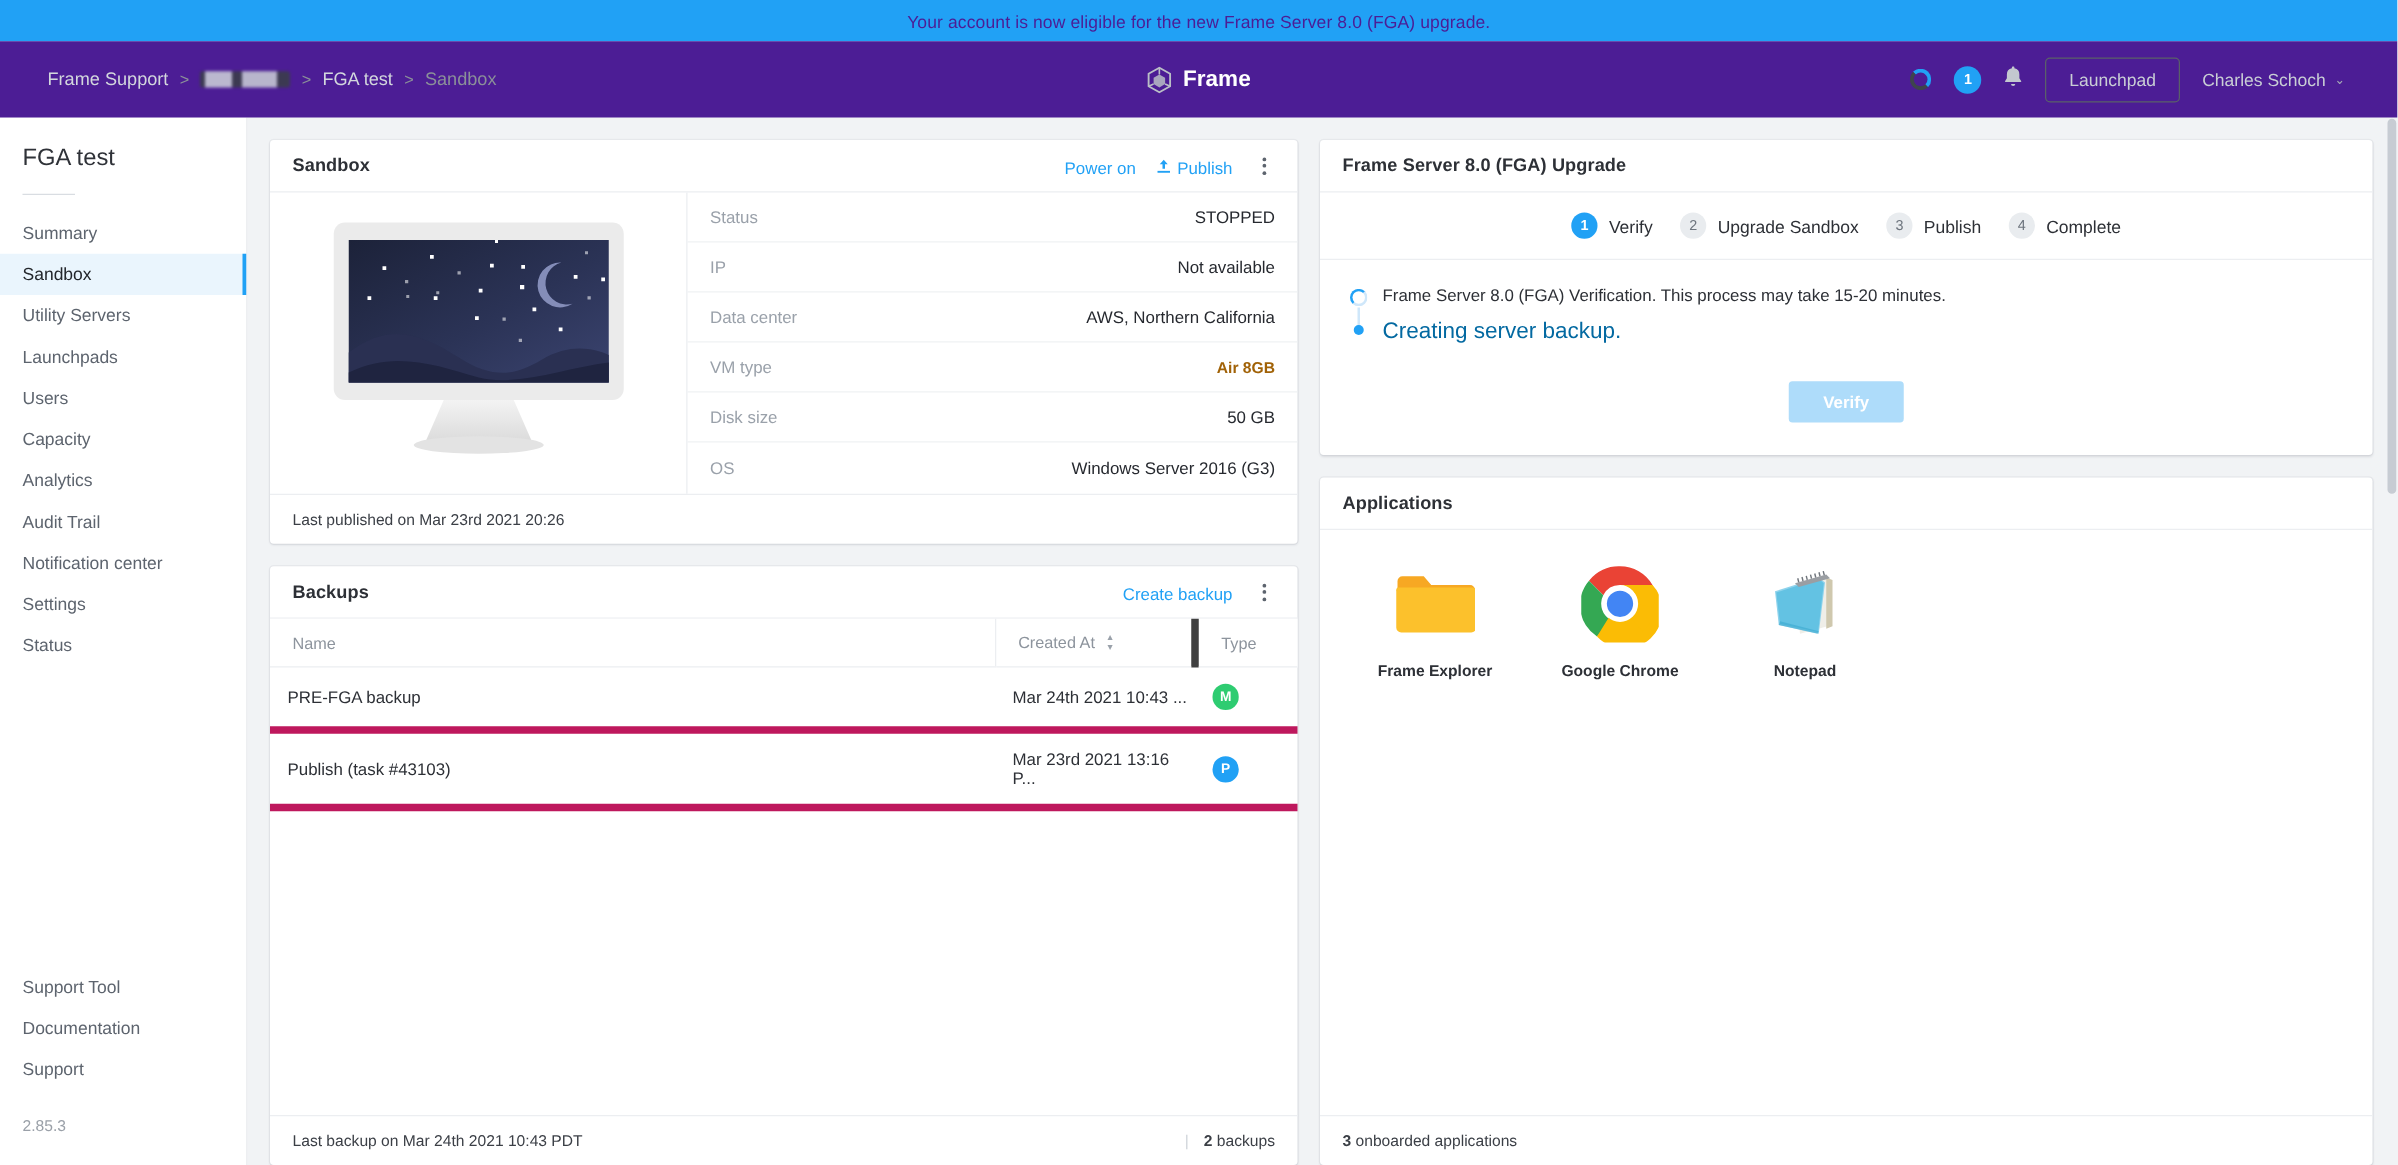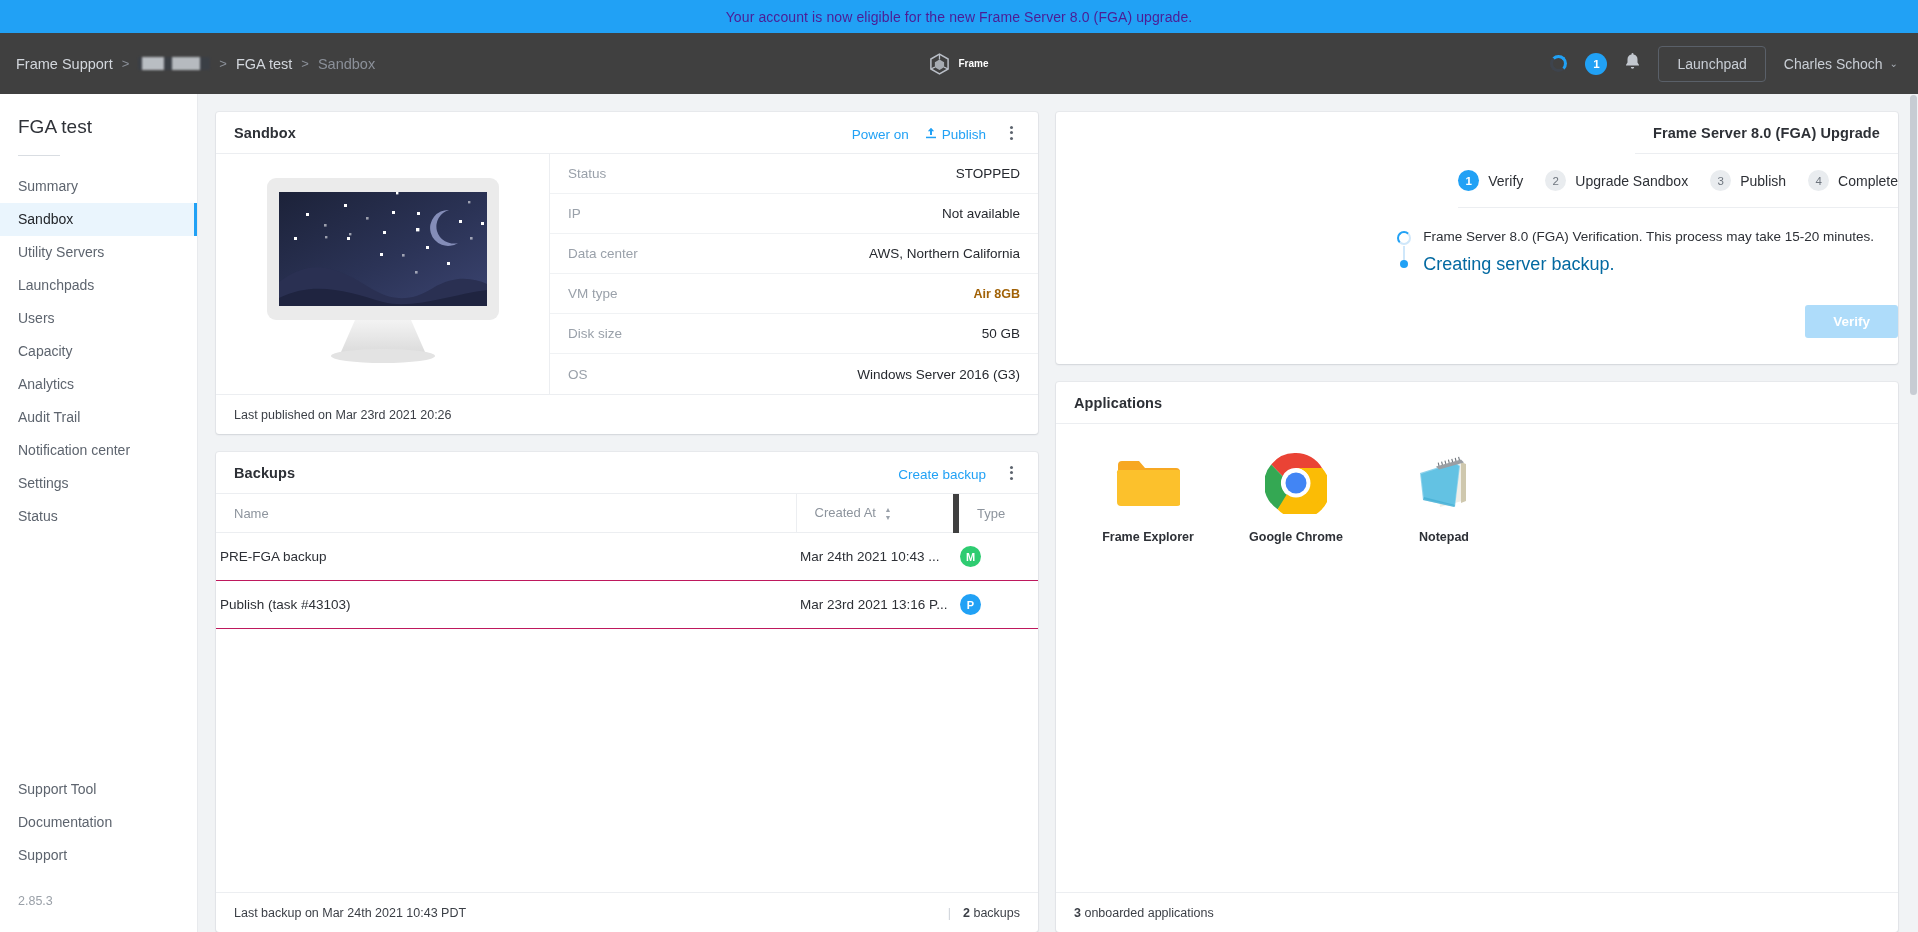--- a/index.html
+++ b/index.html
@@ -13,37 +13,37 @@
 
   
   .banner {
     height: 33px; background: #21a1f5; color: #4c1d95;
     display: flex; align-items: center; justify-content: center;
     font-size: 14px; letter-spacing: .1px; flex: 0 0 33px;
   }
 
   
   .header {
-    height: 61px; flex: 0 0 61px; background: #404040; position: relative;
-    display: flex; align-items: center; padding: 0 16px;
+    height: 61px; flex: 0 0 61px; background: #4c1d95; position: relative;
+    display: flex; align-items: center; padding: 0 38px;
   }
   .breadcrumb { display: flex; align-items: center; gap: 9px; font-size: 14.5px; }
   .crumb { color: #d3d7dd; }
   .crumb.current { color: #8b9099; }
   .crumb-sep { color: #8b9099; font-size: 13px; }
   .crumb-redacted {
     display: inline-block; height: 13px; width: 72px; border-radius: 2px;
     background:
       linear-gradient(90deg,#3a3f47 0 4px,#cfd4da 4px 26px,#3a3f47 26px 34px,#cbd0d6 34px 62px,#3a3f47 62px 100%);
     filter: blur(1.1px); opacity: .85;
   }
   .brand {
     position: absolute; left: 50%; transform: translateX(-50%);
     display: flex; align-items: center; gap: 9px;
-    color: #ffffff; font-size: 10px; font-weight: bold;
+    color: #ffffff; font-size: 18px; font-weight: bold;
   }
   .brand svg { display: block; }
   .header-right {
     margin-left: auto; display: flex; align-items: center; gap: 18px;
   }
   .hdr-ring {
     width: 17px; height: 17px; border-radius: 50%;
     border: 3.5px solid #3e444d; border-top-color: #21a1f5; border-right-color:#21a1f5;
   }
   .count-badge {
@@ -143,22 +143,22 @@
 
   
   .bk-card { flex: 1; min-height: 0; }
   .bk-table { width: 100%; border-collapse: collapse; table-layout: fixed; }
   .bk-table th {
     text-align: left; font-weight: normal; color: #8d949d; font-size: 13px;
     padding: 11px 0 11px 18px; border-bottom: 1px solid #eceef1;
     background: #fff;
   }
   .bk-table td {
-    padding: 13px 0 13px 4px; font-size: 13.5px; color: #2d3036;
-    border-bottom: 1px solid #be185d;
+    padding: 13px 0 13px 14px; font-size: 13.5px; color: #2d3036;
+    border-bottom: 6px solid #be185d;
   }
   .th-name { width: 580px; }
   .th-created { width: 160px; border-left: 1px solid #eceef1; }
   .th-type { width: 120px; border-left: 6px solid #404040; }
   .sort-arrows {
     display: inline-flex; flex-direction: column; gap: 1px; margin-left: 5px;
     vertical-align: middle; line-height: 0;
   }
   .sort-arrows span { font-size: 7px; color: #9aa1aa; line-height: 7px; }
   .avatar {
@@ -477,21 +477,21 @@
                 <b>2</b>
                 <span>backups</span>
               </span>
             </span>
           </div>
         </div>
       </div>
 
       <div class="col col-right">
 
-        <div class="card" style="flex:0 0 auto;align-items:flex-end;">
+        <div class="card" style="flex:0 0 auto;">
           <div class="card-head">
             <span class="card-title">Frame Server 8.0 (FGA) Upgrade</span>
           </div>
 
           <div class="stepper">
             <div class="step active">
               <span class="step-num">1</span>
               <span class="step-label">Verify</span>
             </div>
             <div class="step">

